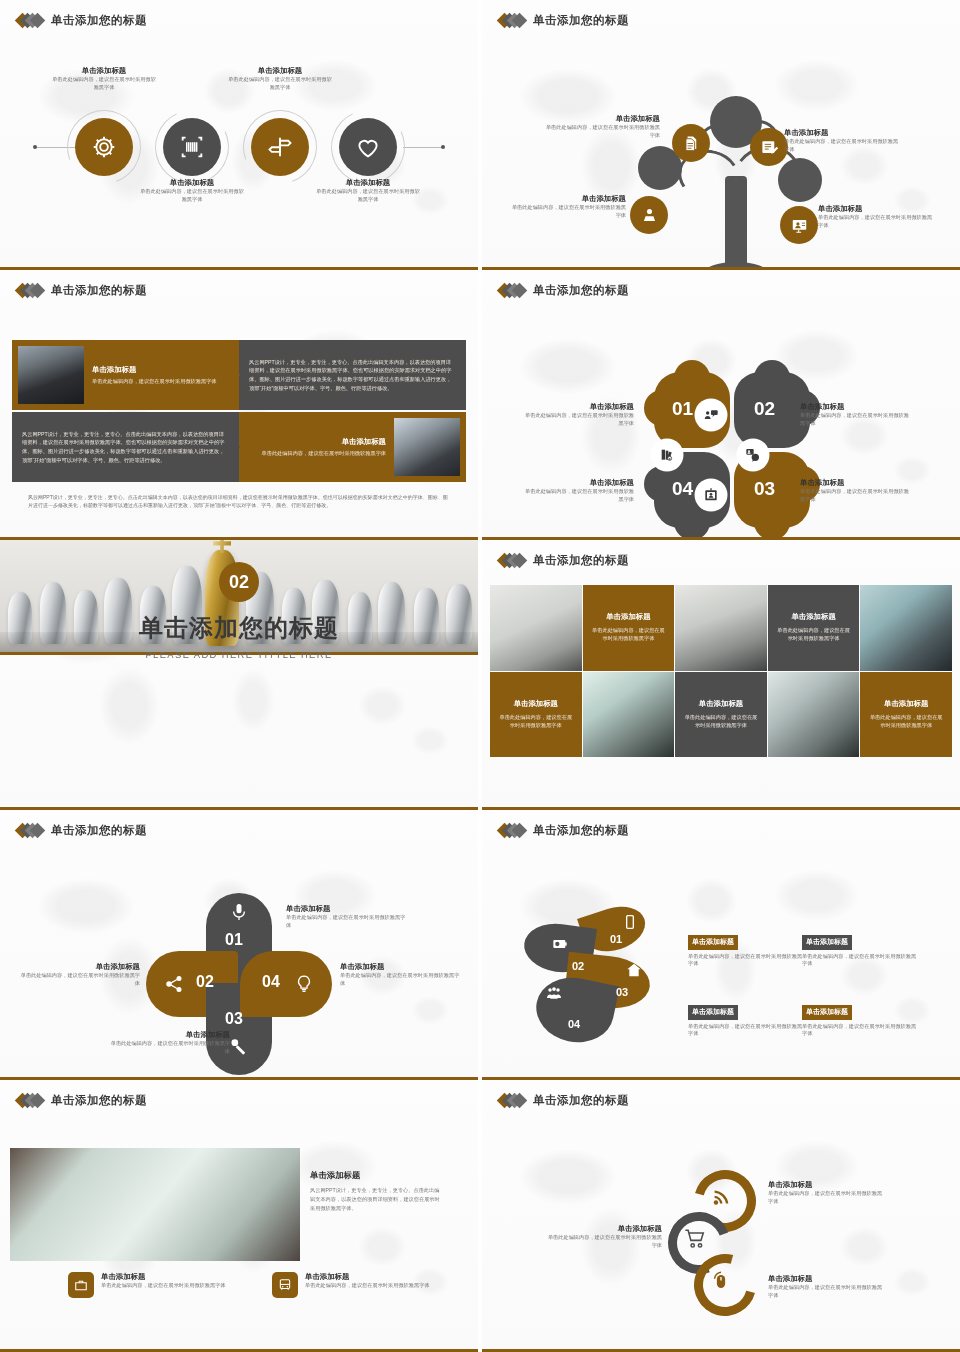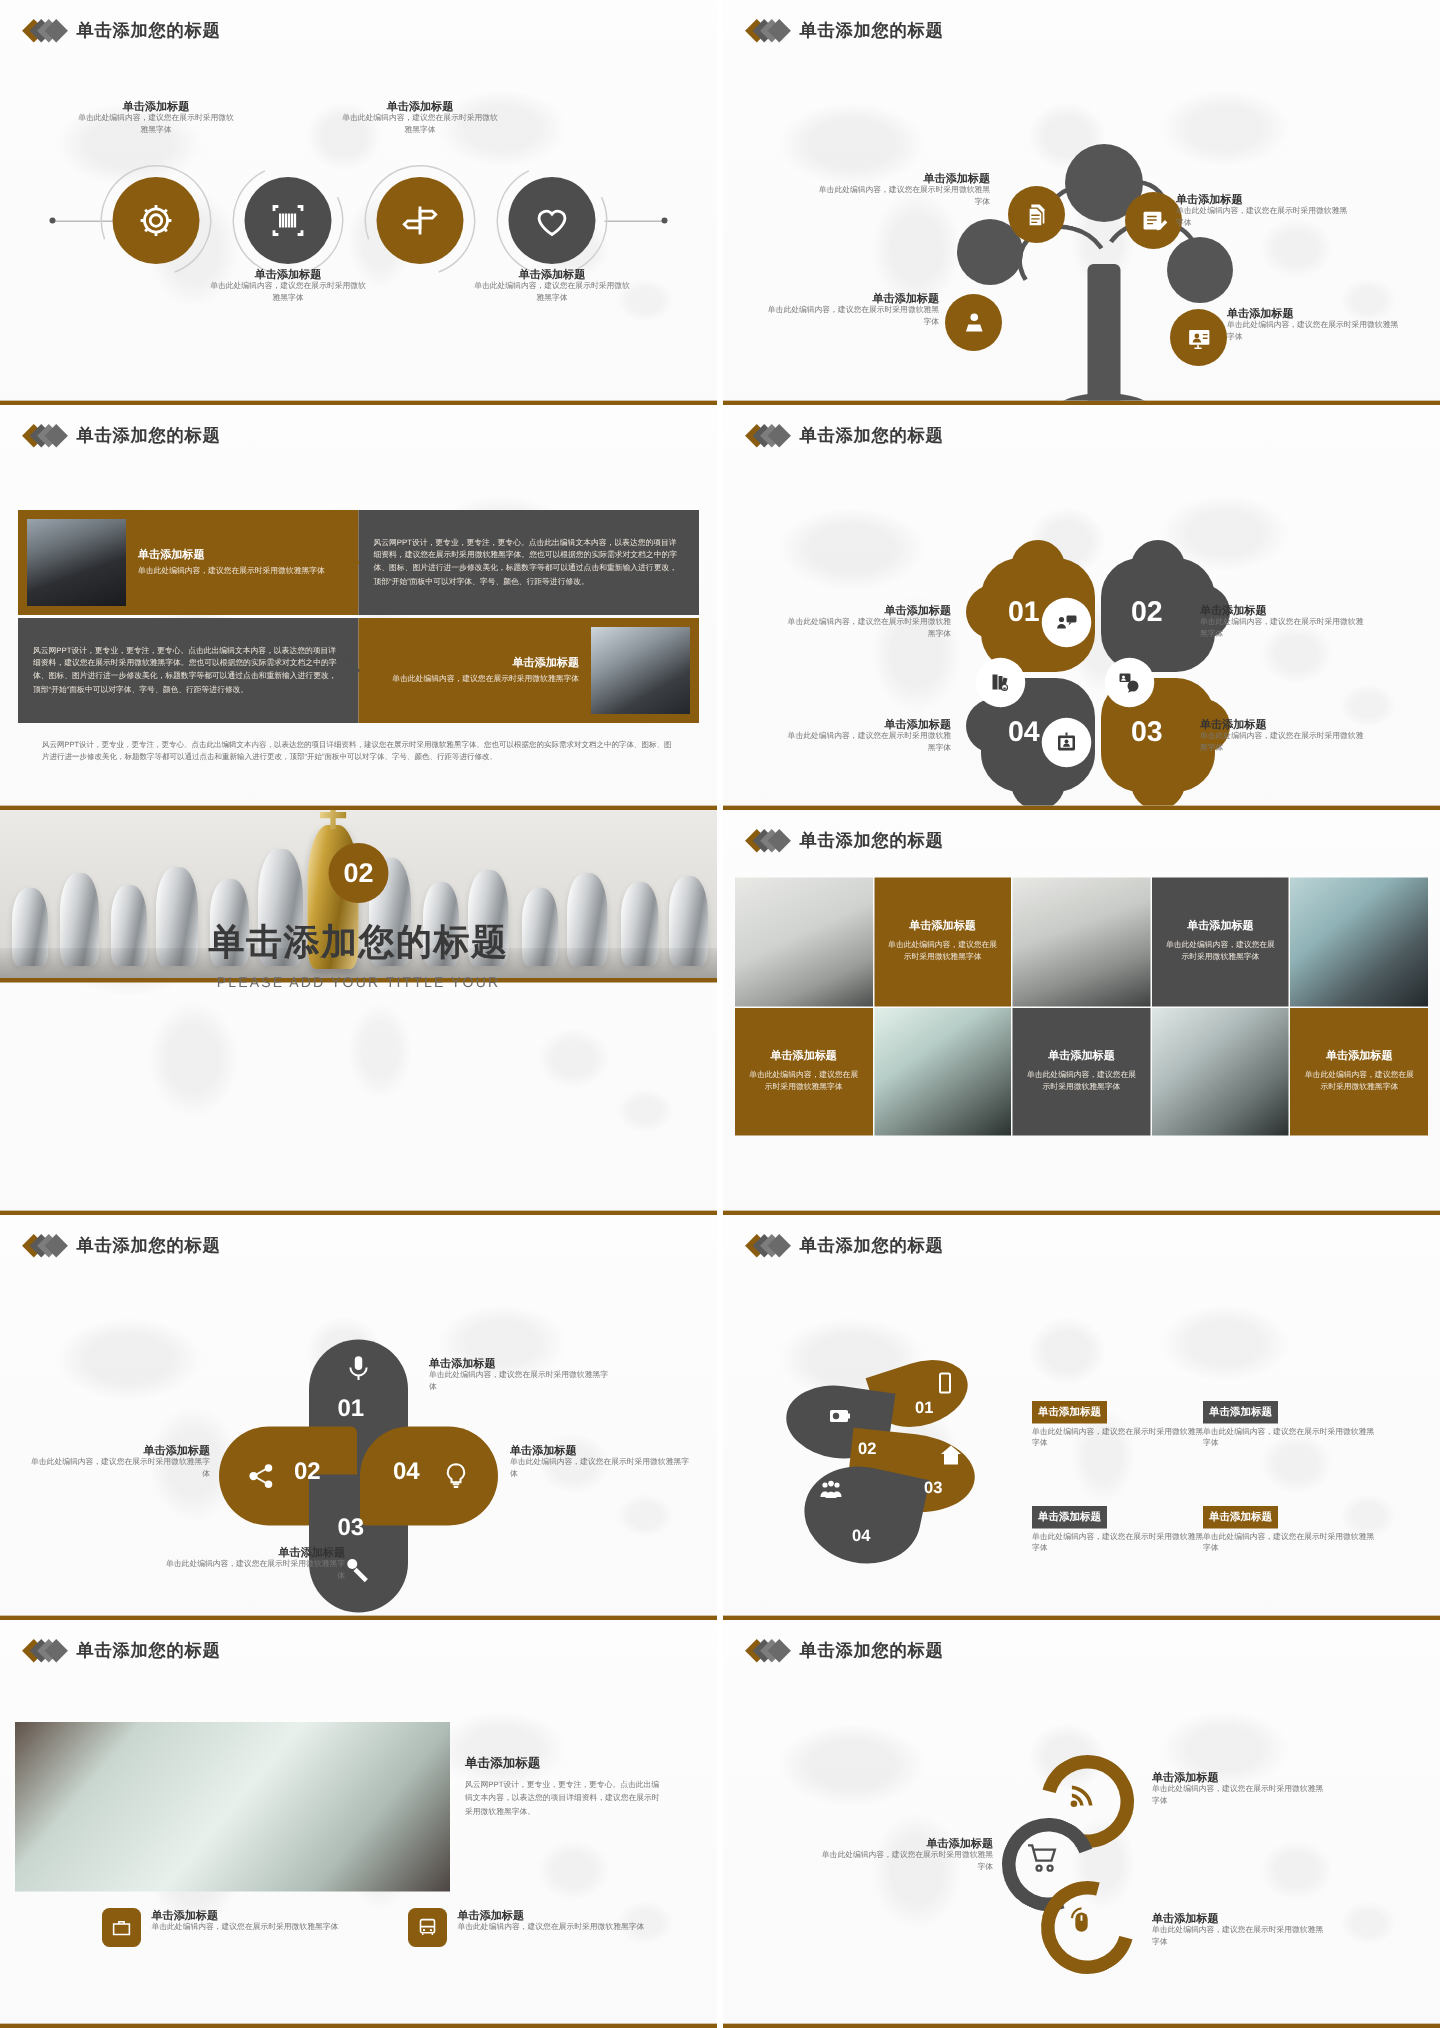--- a/index.html
+++ b/index.html
@@ -433,21 +433,21 @@
       <div class="pc" style="left:312px;width:27px;height:64px;"></div>
       <div class="pc" style="left:348px;width:24px;height:52px;"></div>
       <div class="pc" style="left:378px;width:27px;height:62px;"></div>
       <div class="pc" style="left:414px;width:25px;height:56px;"></div>
       <div class="pc" style="left:446px;width:26px;height:60px;"></div>
       <div class="king"></div>
       <div style="position:absolute;left:0;bottom:0;width:100%;height:20px;background:linear-gradient(rgba(0,0,0,.05),rgba(60,60,60,.35));"></div>
     </div>
     <div class="cover-num">02</div>
     <div class="cover-t">单击添加您的标题</div>
-    <div class="cover-s">PLEASE ADD YOUR TITTLE YOUR</div>
+    <div class="cover-s">PLEASE ADD HERE TITTLE HERE</div>
   </div>
 
   <div class="slide">
     <div class="hdr">
       <span class="logo">
           <i></i>
           <i></i>
           <i></i>
           <i></i>
         </span>

